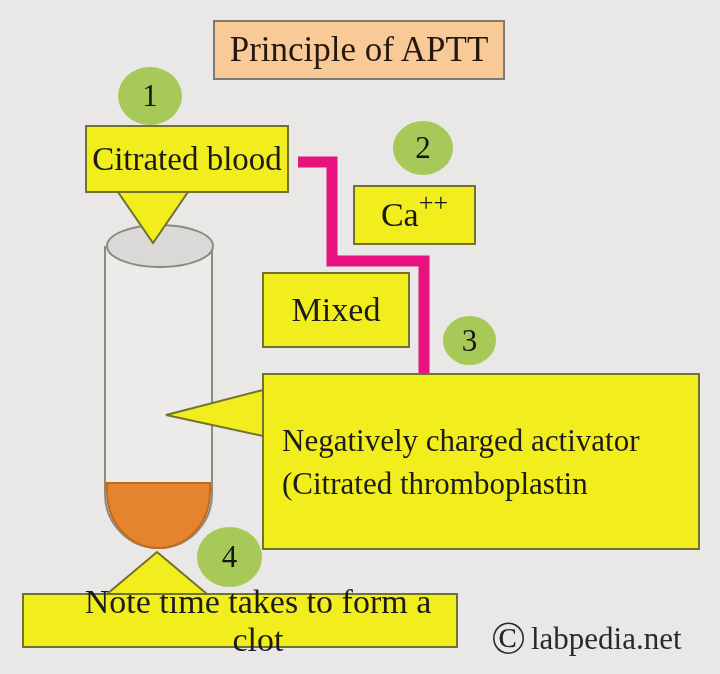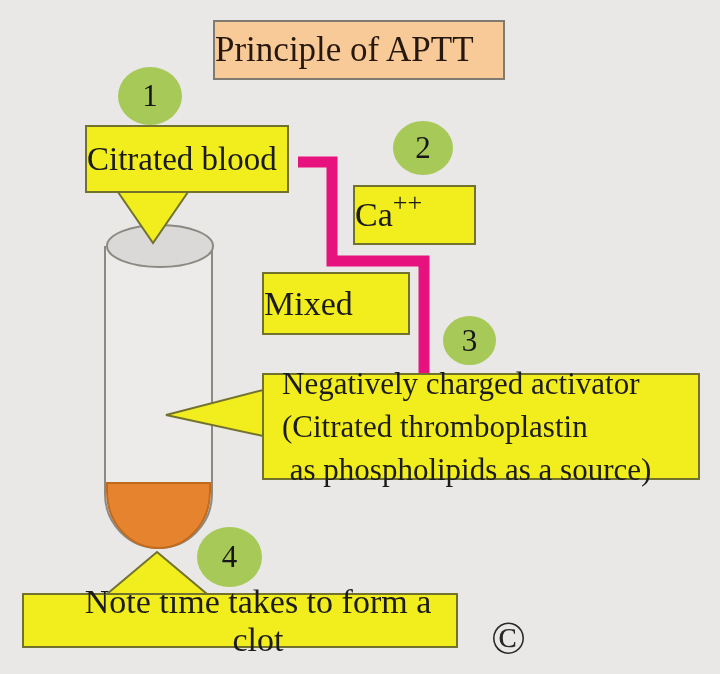--- a/index.html
+++ b/index.html
@@ -7,36 +7,36 @@
     position:relative; width:720px; height:674px;
     background:#e9e8e6; overflow:hidden;
     font-family:"Liberation Serif", serif; color:#1b1b1b;
   }
   .layer { position:absolute; left:0; top:0; width:720px; height:674px; }
   .layer.base { z-index:1; }
   .layer.pointers { z-index:3; pointer-events:none; }
 
   .box {
     position:absolute; box-sizing:border-box; z-index:2;
-    display:flex; align-items:center; 
+    display:flex; align-items:center; justify-content:center;
     text-align:center;
   }
   .yellow { background:#f2ed1c; border:2px solid #72722f; }
 
   .title-box {
     left:213px; top:20px; width:292px; height:60px;
     background:#f8ca97; border:2px solid #7f7a72;
     font-size:35px; color:#26180f;
   }
   .citrated-box { left:85px;  top:125px; width:204px; height:68px; font-size:33px; }
   .ca-box       { left:353px; top:185px; width:123px; height:60px; font-size:34px; }
   .ca-box .sup  { font-size:26px; position:relative; top:-12px; }
-  .mixed-box    { left:262px; top:272px; width:148px; height:63px; font-size:34px; }
+  .mixed-box    { left:262px; top:272px; width:148px; height:76px; font-size:34px; }
   .neg-box {
-    left:262px; top:373px; width:438px; height:107px;
+    left:262px; top:373px; width:438px; height:177px;
     flex-direction:column; align-items:flex-start; justify-content:center;
     padding-left:18px; font-size:31px; line-height:43px; text-align:left;
   }
   .neg-box .line { white-space:pre-wrap; }
   .note-box     { left:22px;  top:593px; width:436px; height:55px; font-size:34px;padding-left:36px; }
 
   .circle {
     position:absolute; z-index:4; border-radius:50%;
     background:#a6c957; display:flex; align-items:center; justify-content:center;
     font-size:31px; color:#161616;
@@ -93,30 +93,30 @@
       <span class="sup">++</span>
   </div>
 
   <div class="box yellow mixed-box">
     <span>Mixed</span>
   </div>
 
   <div class="box yellow neg-box">
     <div class="line">Negatively charged activator</div>
     <div class="line">(Citrated thromboplastin</div>
-    <div class="line"> as phospholipids as a source)</div>
   </div>
 
   <div class="box yellow note-box">
     <span>Note time takes to form a clot</span>
   </div>
 
   <svg class="layer pointers" viewBox="0 0 720 674">
     <polygon class="ptr" points="118,192 188,192 153,243"></polygon>
     <polygon class="ptr" points="263,390 263,436 166,415"></polygon>
     <polygon class="ptr" points="157,552 207,594 107,594"></polygon>
   </svg>
 
   <div class="watermark">
     <span class="copy">©</span>
+    <span class="site">labpedia.net</span>
   </div>
 
 </div>
 
 </body></html>

